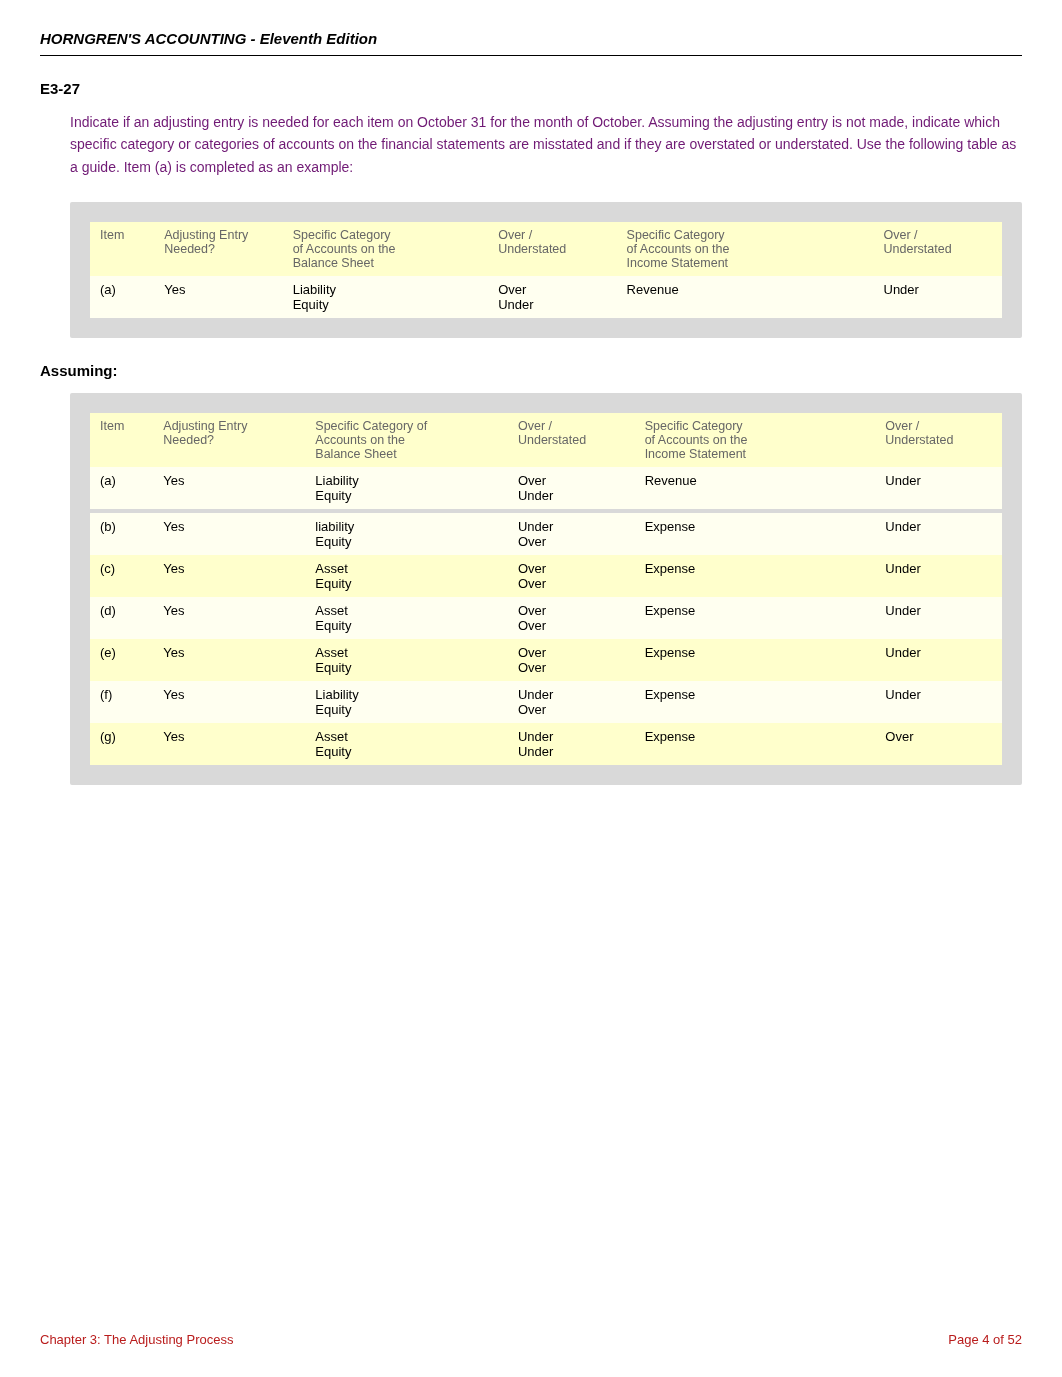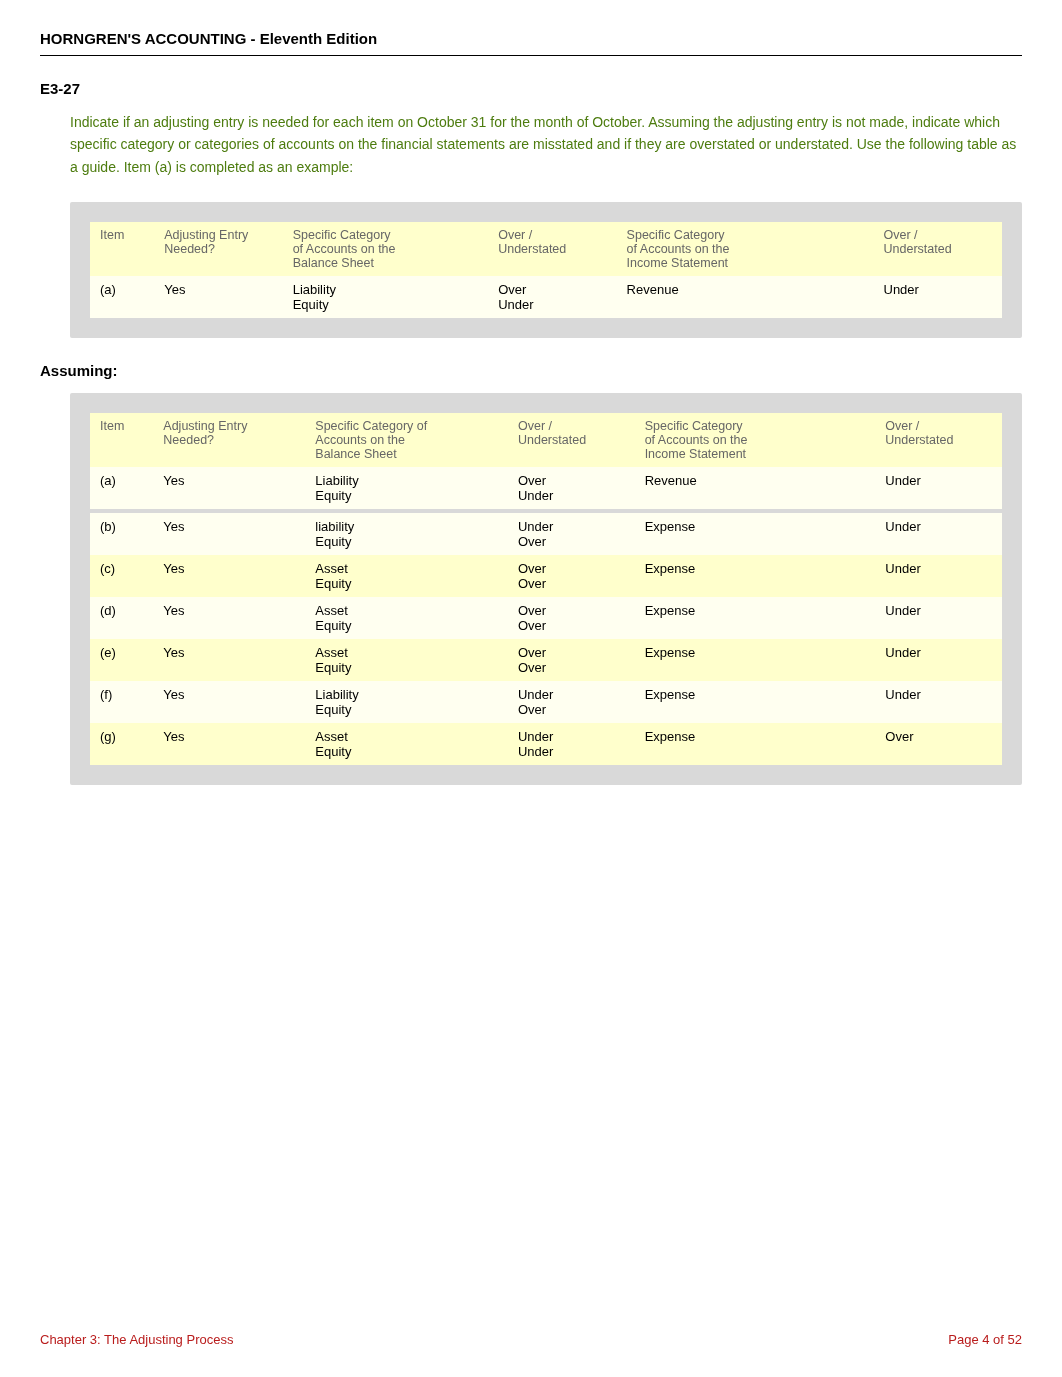--- a/index.html
+++ b/index.html
@@ -13,34 +13,35 @@
       min-height: 1377px;
       position: relative;
     }
 
     .page-header {
       font-size: 15px;
       font-weight: bold;
       margin-bottom: 24px;
       border-bottom: 1px solid #000;
       padding-bottom: 8px;
+      font-style: italic;
     }
 
     .exercise-label {
       font-size: 15px;
       font-weight: bold;
       margin-bottom: 14px;
     }
 
     .instructions {
       margin-left: 30px;
       margin-bottom: 24px;
       font-size: 14px;
       line-height: 1.6;
-      color: #4d7c0f;
+      color: #701a75;
     }
 
     .table-container {
       background: #d9d9d9;
       padding: 20px;
       margin-left: 30px;
       margin-bottom: 24px;
       border-radius: 2px;
     }
 

